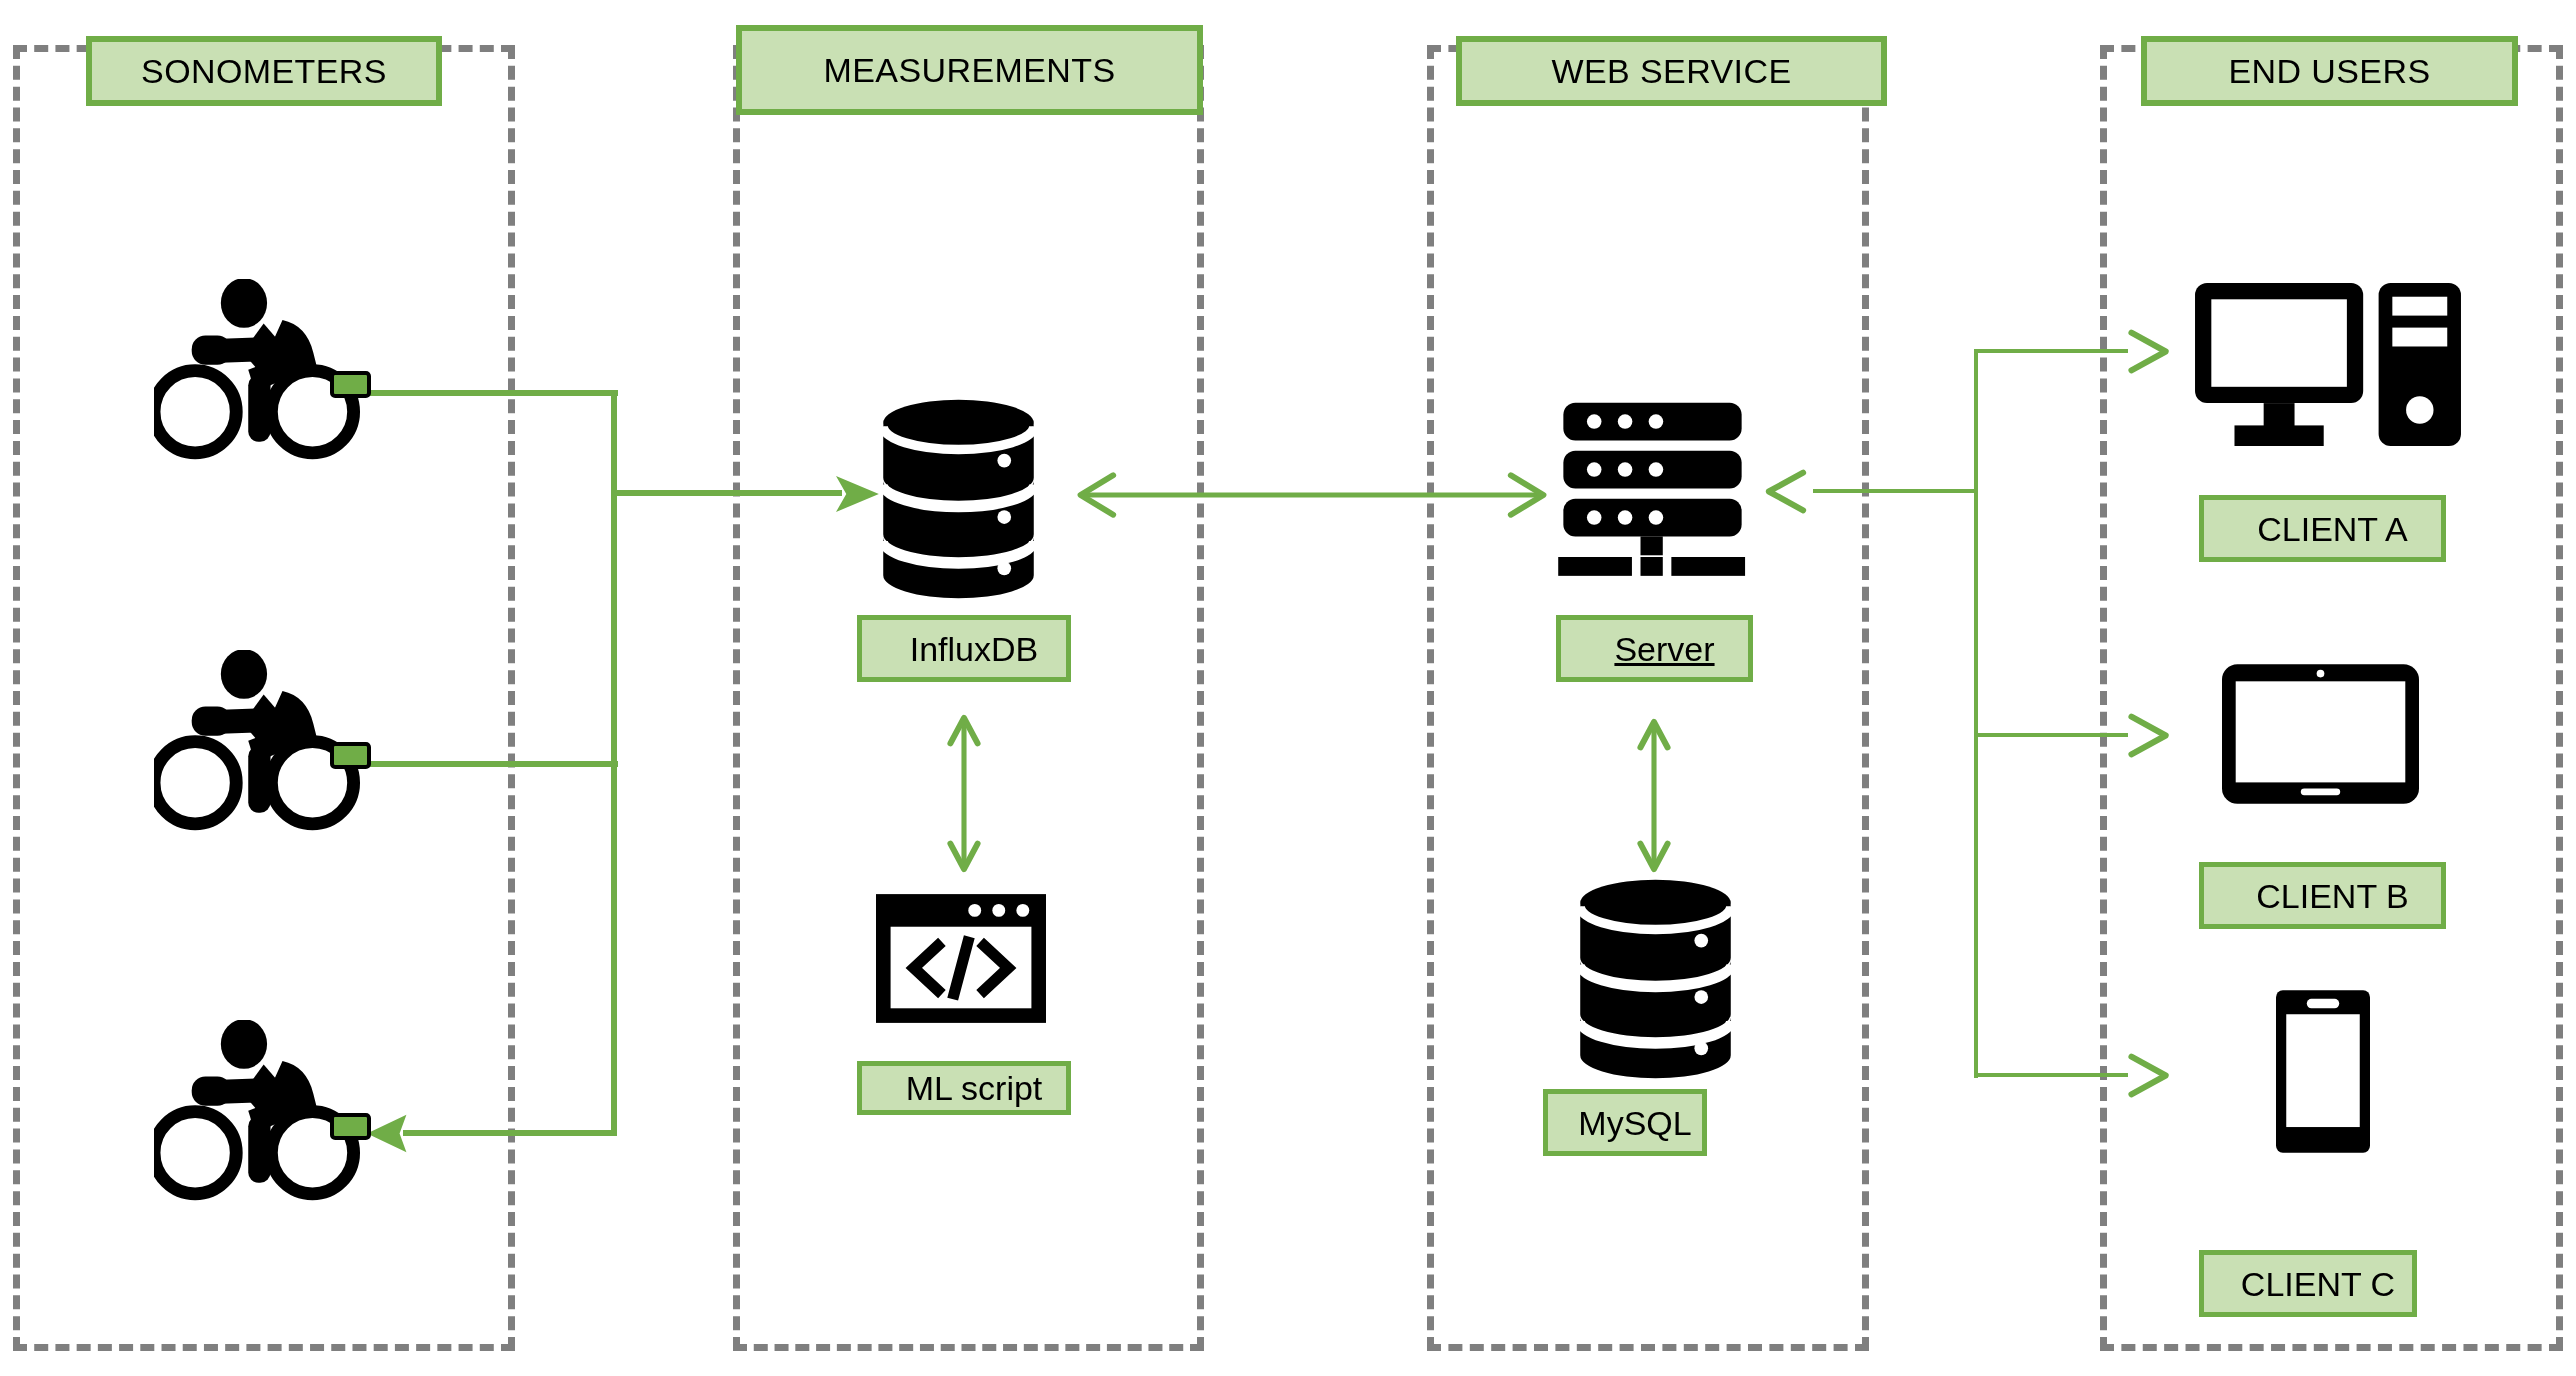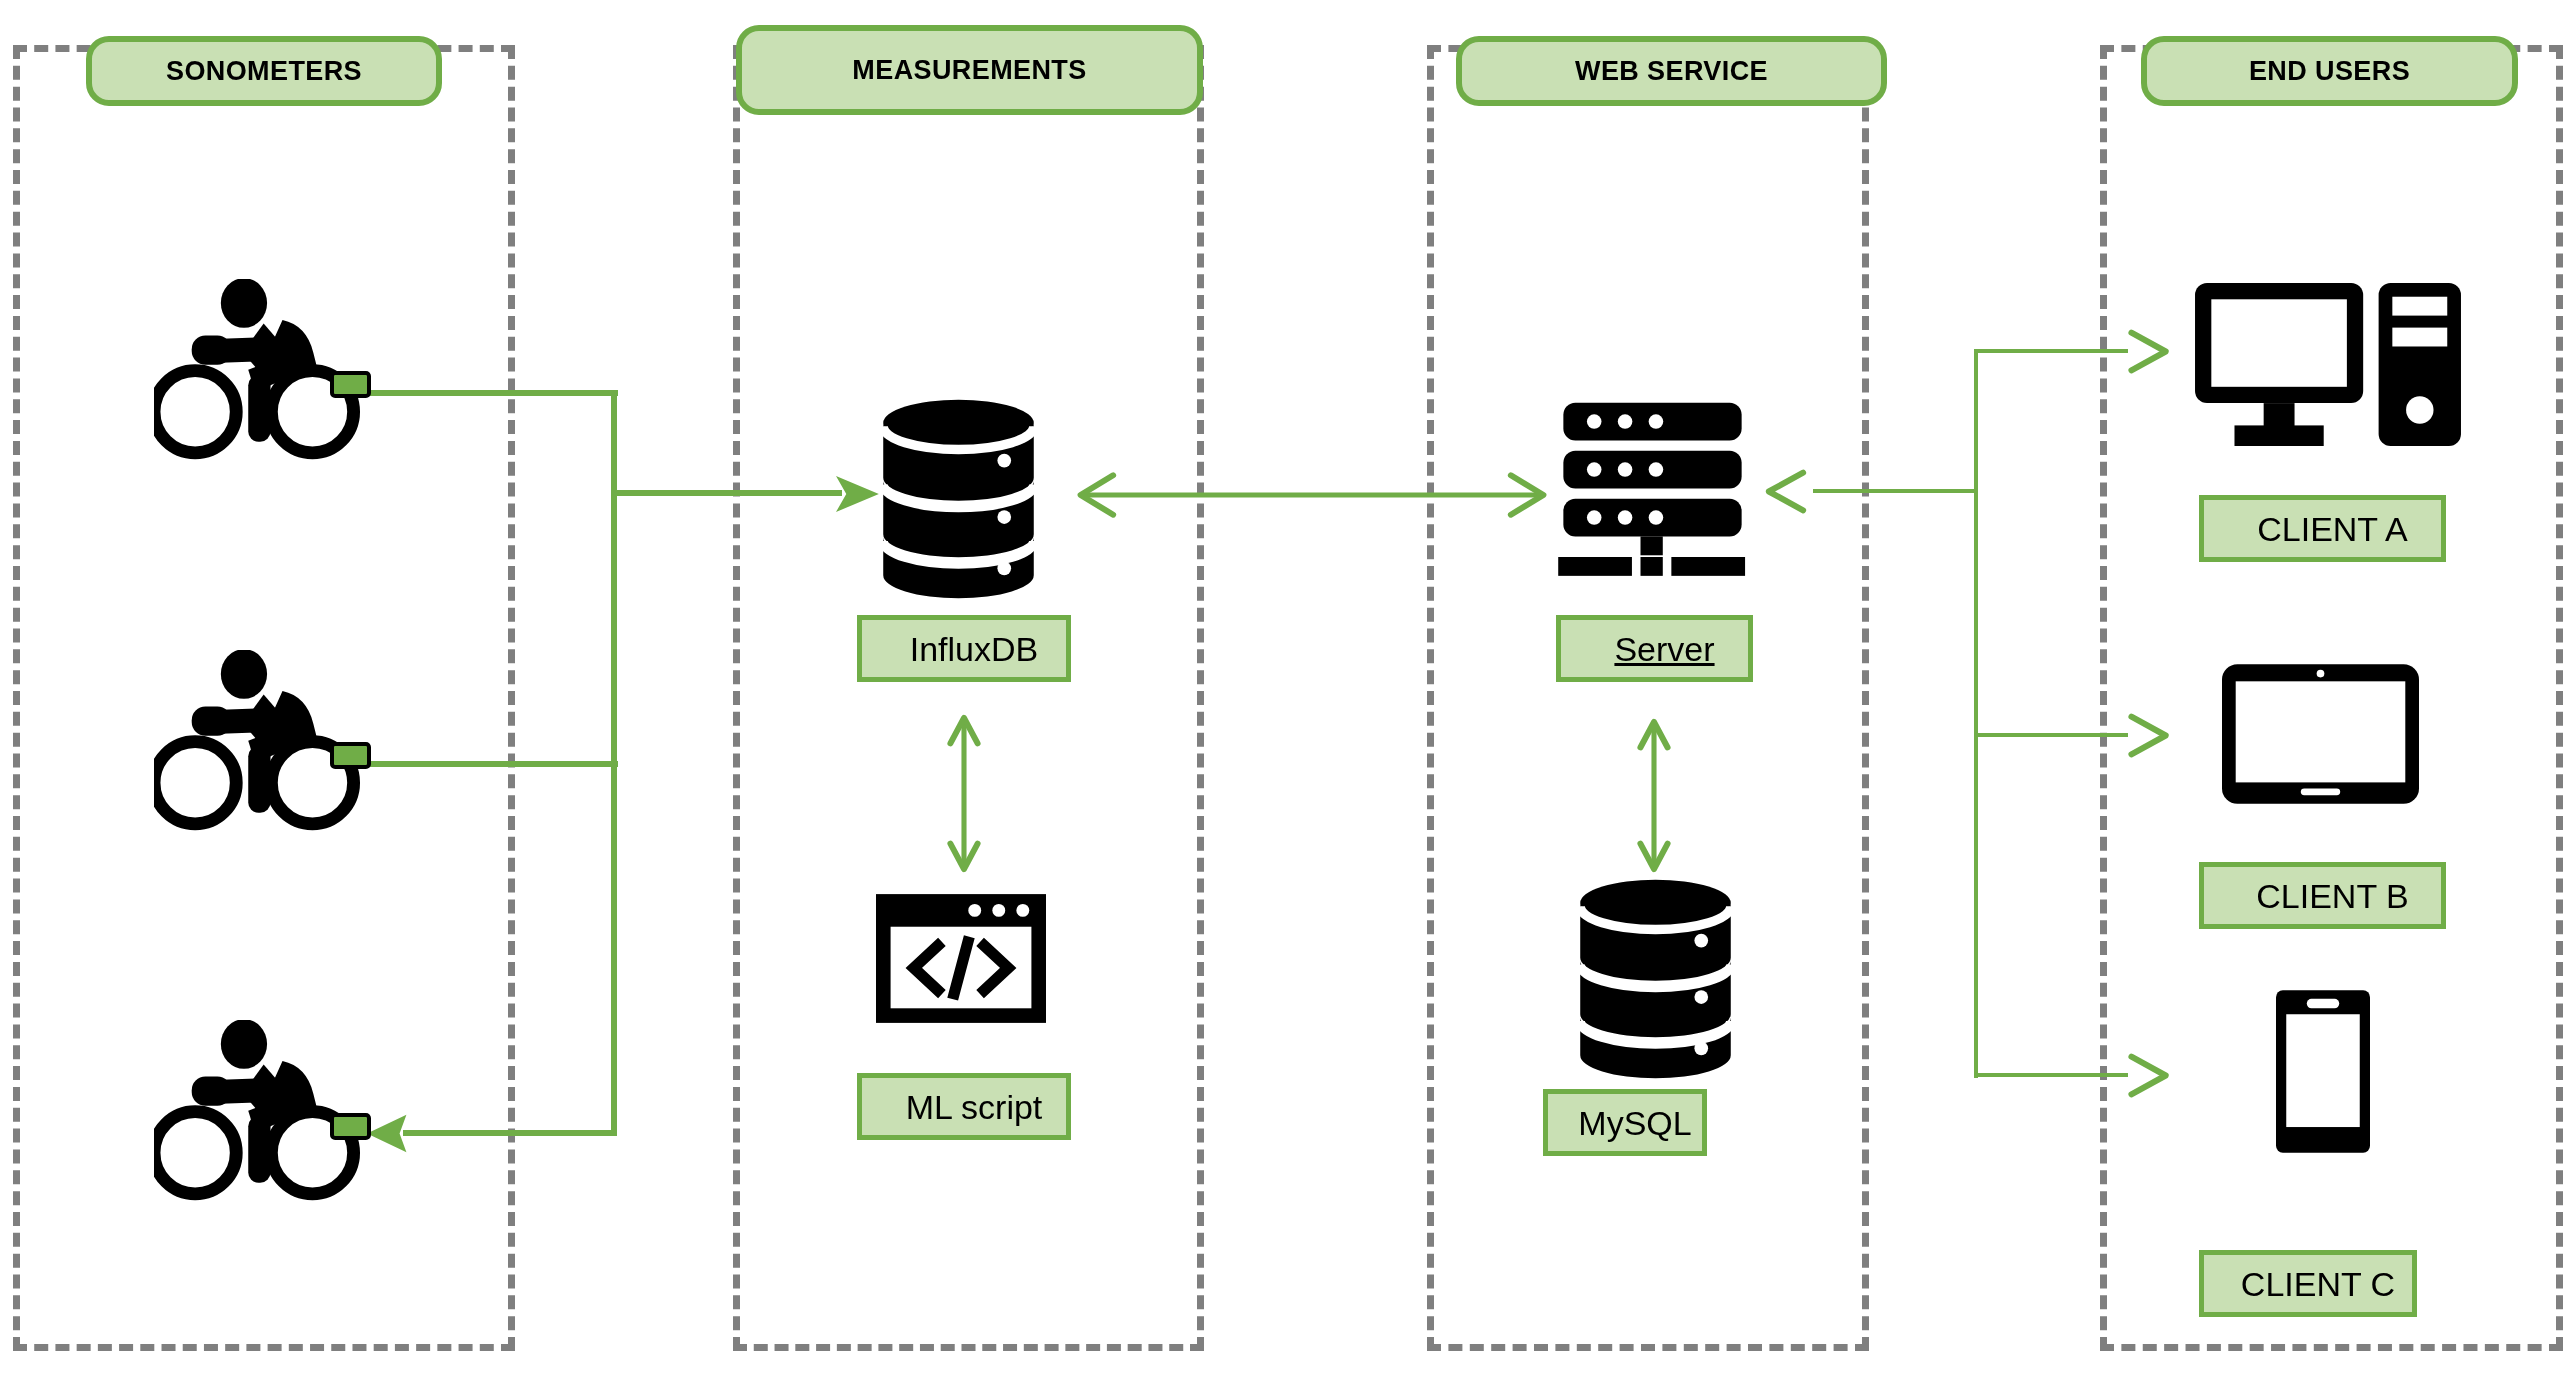--- a/index.html
+++ b/index.html
@@ -32,25 +32,24 @@
     box-sizing: border-box;
     display: flex;
     align-items: center;
     justify-content: center;
     color: #000000;
     text-align: center;
     line-height: 1;
     white-space: nowrap;
   }
   .header-label {
-    font-size: 27px;
-    font-weight: bold;
+    font-size: 34px;
+    font-weight: normal;
     letter-spacing: 0.4px;
     z-index: 40;
-    border-radius: 23px;
   }
   .caption-label {
     font-size: 34px;
     font-weight: normal;
     border-width: 5.1px;
     z-index: 20;
     padding-left: 20px;
   }
 
   
@@ -209,21 +208,21 @@
       <rect x="0" y="0" width="198" height="150" fill="#000"></rect>
       <rect x="17" y="38" width="164" height="95" fill="#fff"></rect>
       <circle cx="115" cy="19" r="7.5" fill="#fff"></circle>
       <circle cx="143" cy="19" r="7.5" fill="#fff"></circle>
       <circle cx="171" cy="19" r="7.5" fill="#fff"></circle>
       <path d="M72 60 L44 86 L72 112" fill="none" stroke="#000" stroke-width="13" stroke-linecap="square"></path>
       <path d="M126 60 L154 86 L126 112" fill="none" stroke="#000" stroke-width="13" stroke-linecap="square"></path>
       <path d="M107 56 L91 116" fill="none" stroke="#000" stroke-width="13" stroke-linecap="square"></path>
     </svg>
   </div>
-  <div class="label-box caption-label" style="left:857px; top:1061px; width:214px; height:67px;margin-top:12px;">
+  <div class="label-box caption-label" style="left:857px; top:1061px; width:214px; height:54px;">
     <span>ML script</span>
   </div>
 
   <svg class="arrow-svg" style="left:947px; top:712px; width:34px; height:163px;" viewBox="0 0 40 190">
     <line x1="20" y1="8" x2="20" y2="182" stroke="#70AD47" stroke-width="6"></line>
     <path d="M4 36 L20 6 L36 36" fill="none" stroke="#70AD47" stroke-width="7" stroke-linecap="round" stroke-linejoin="round"></path>
     <path d="M4 154 L20 184 L36 154" fill="none" stroke="#70AD47" stroke-width="7" stroke-linecap="round" stroke-linejoin="round"></path>
   </svg>
 
   <svg class="arrow-svg" style="left:1072px; top:470px; width:480px; height:50px;" viewBox="0 0 560 58">

